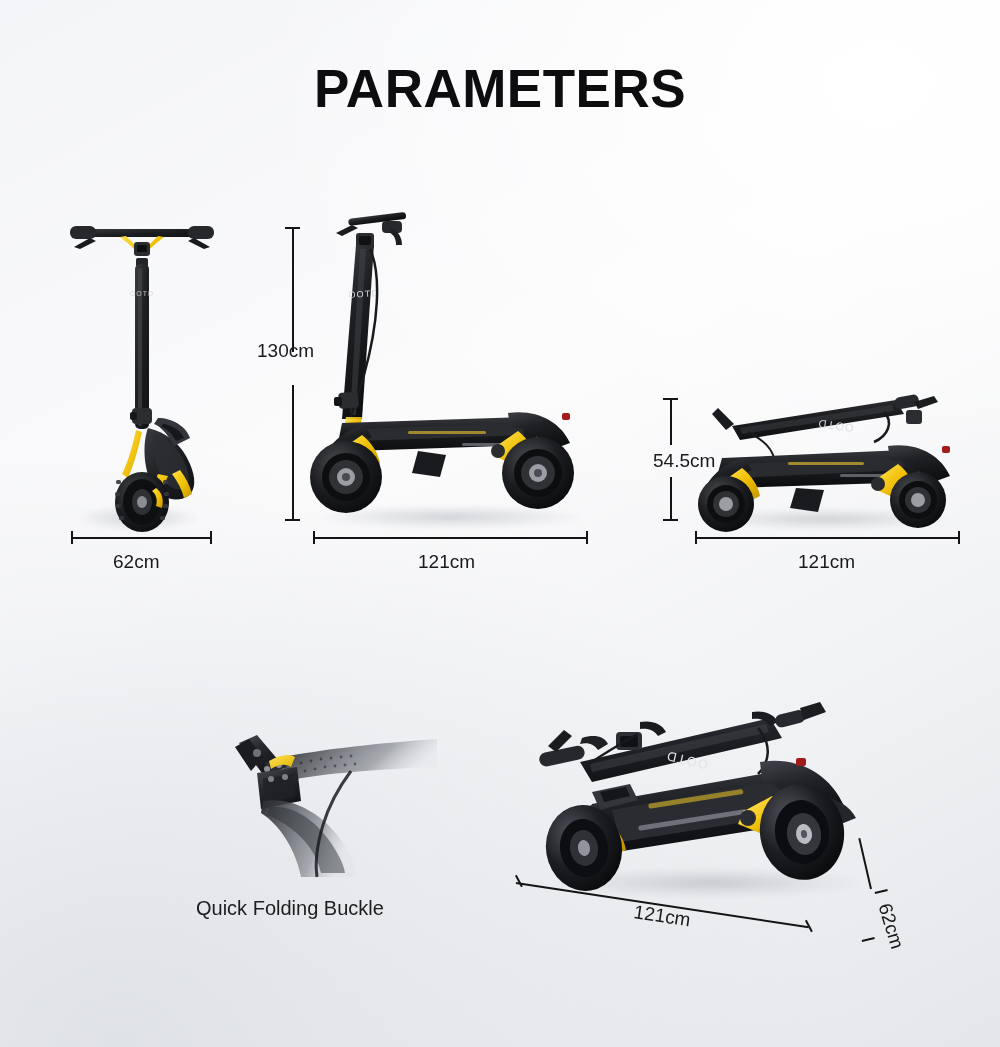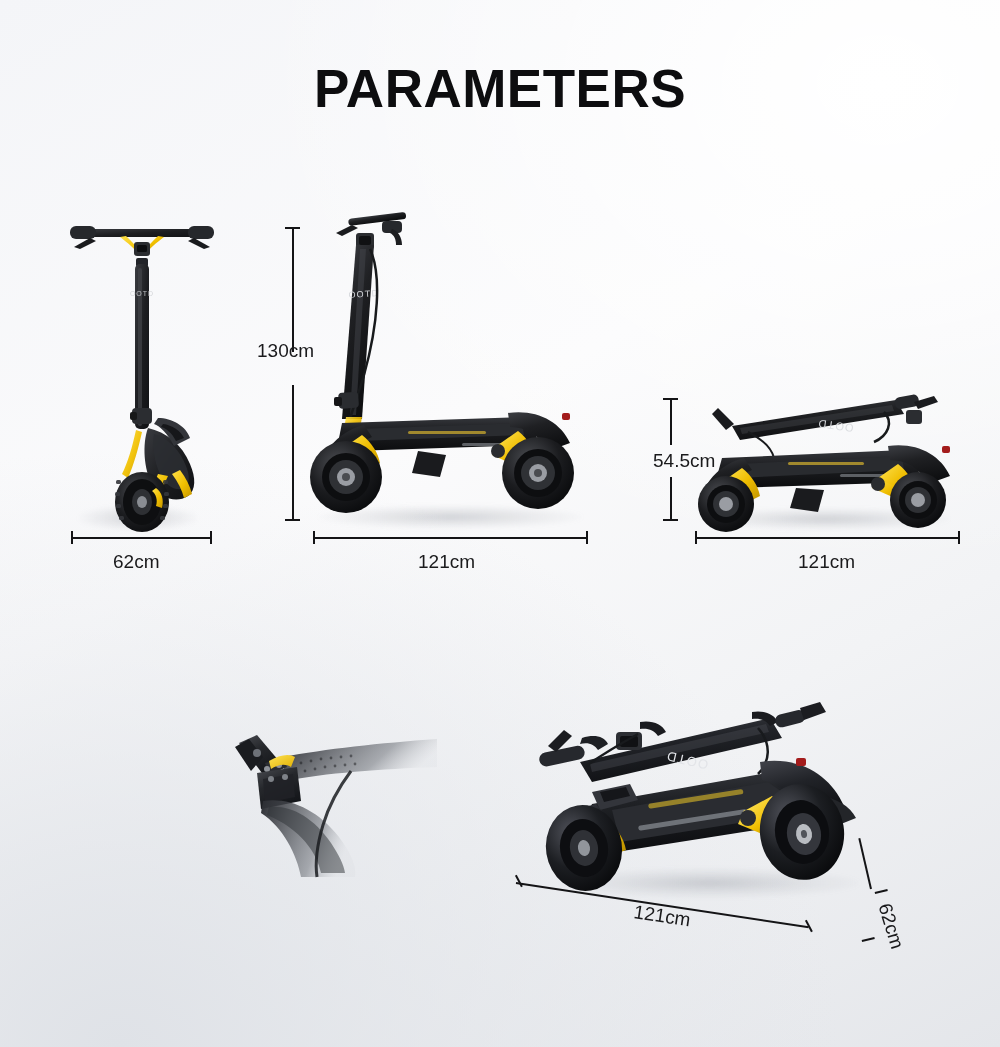--- a/index.html
+++ b/index.html
@@ -438,20 +438,21 @@
 
       <g>
         <path d="M58 96 C84 92 112 104 134 132 C146 148 152 162 150 172 L96 172 C92 150 78 122 56 108 Z" fill="url(#bk_fade)"></path>
         <path d="M64 102 C86 100 108 112 126 138 C134 150 139 160 140 168 L116 168 C112 148 96 124 62 110 Z" fill="#2e3135" opacity="0.5"></path>
       </g>
 
       <path d="M146 66 C134 82 124 100 118 120 C112 140 110 158 112 172" stroke="#1a1c20" stroke-width="3" fill="none" opacity="0.85"></path>
     </svg>
   </div>
 
+  <div class="caption" style="left:196px; top:897px;">Quick Folding Buckle</div>
 
   <div class="shadow-blob" style="left:560px; top:868px; width:300px; height:30px;"></div>
 
   <div class="art" style="left:520px; top:700px; width:370px; height:190px;">
     <svg width="370" height="190" viewBox="0 0 370 190">
       <defs>
         <linearGradient id="p_dark" x1="0" y1="0" x2="0.35" y2="1">
           <stop offset="0%" stop-color="#41434a"></stop>
           <stop offset="45%" stop-color="#212328"></stop>
           <stop offset="100%" stop-color="#0f1013"></stop>

